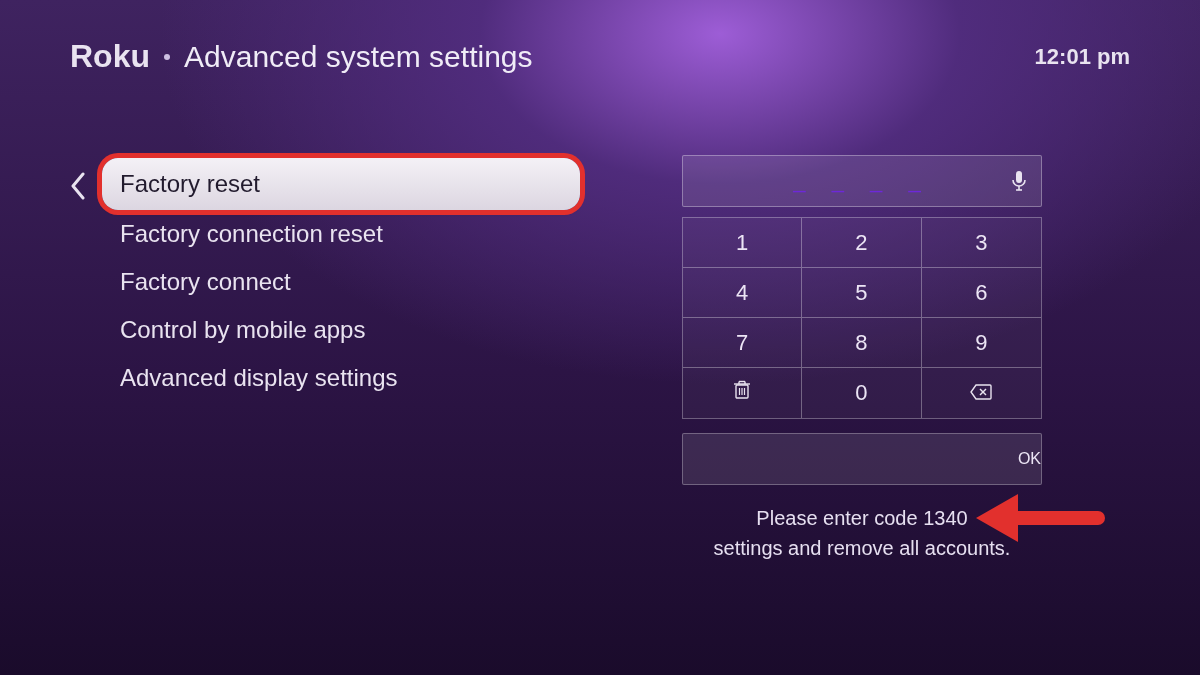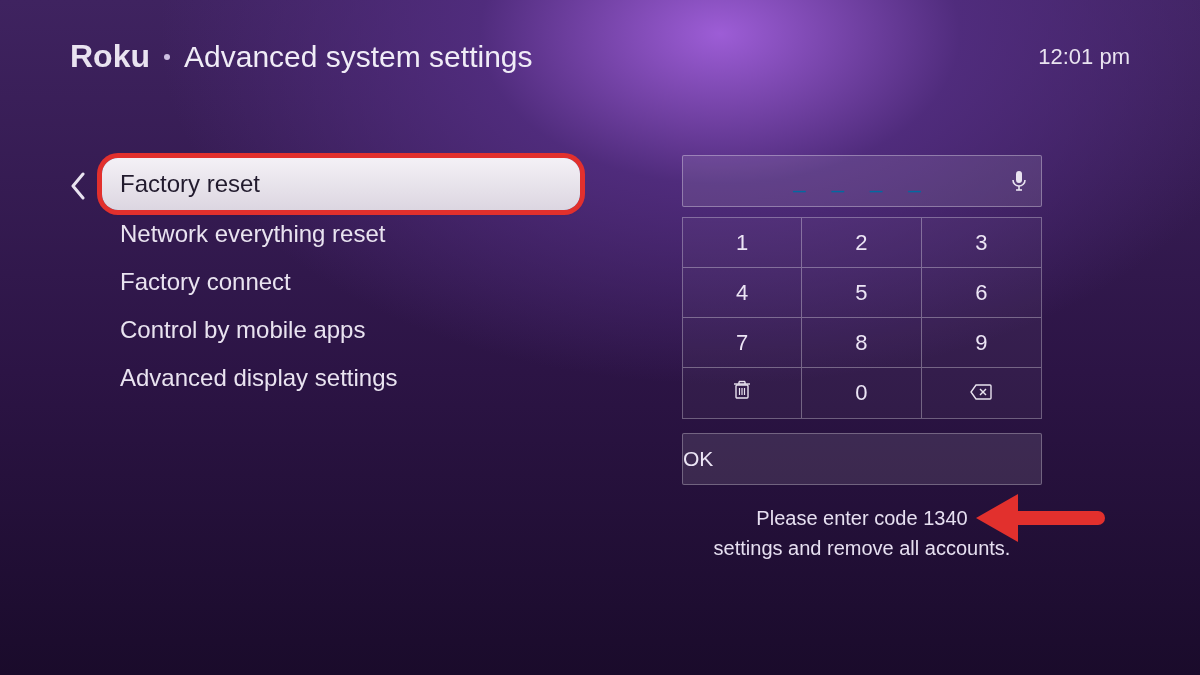--- a/index.html
+++ b/index.html
@@ -9,21 +9,21 @@
       linear-gradient(180deg,#3f2360 0%, #2c1445 55%, #1a0b2b 100%);
     color:#e9e3f0;
     position:relative;
   }
 
   
   .topbar{position:absolute;top:38px;left:70px;right:70px;display:flex;align-items:center;}
   .logo{font-weight:900;font-size:32px;letter-spacing:0px;font-family:Arial Black,Arial,sans-serif;}
   .dot{width:6px;height:6px;border-radius:50%;background:#cdbfe2;margin:0 14px;display:inline-block;}
   .page-title{font-size:30px;font-weight:400;color:#f0ecf7;}
-  .clock{margin-left:auto;font-size:22px;color:#e9e3f0;}
+  .clock{margin-left:auto;font-size:22px;color:#e9e3f0;font-weight:bold;}
 
   
   .left{position:absolute;top:158px;left:70px;width:520px;}
   .back-chevron{position:absolute;left:0;top:14px;width:16px;height:28px;}
   .back-chevron svg{display:block;}
   .menu-item{font-size:24px;color:#e9e3f0;padding:10px 0 10px 50px;line-height:28px;}
   .menu-item.hl{
     position:relative;
     background:linear-gradient(180deg,#f4f1f6 0%,#dcd6e1 100%);
     color:#221b2e;
@@ -35,40 +35,40 @@
   }
 
   
   .right{position:absolute;top:155px;left:682px;width:360px;}
   .code-display{
     height:50px;border:1px solid rgba(255,255,255,.32);
     background:rgba(255,255,255,.10);
     border-radius:2px;display:flex;align-items:center;justify-content:center;
     position:relative;
   }
-  .dashes{letter-spacing:10px;font-size:22px;color:#0369a1;}
+  .dashes{letter-spacing:10px;font-size:22px;color:#6d28d9;}
   .mic{position:absolute;right:14px;top:50%;transform:translateY(-50%);}
   .mic svg{display:block;}
 
   .keypad{margin-top:10px;display:grid;grid-template-columns:repeat(3,1fr);grid-auto-rows:50px;gap:0;border:1px solid rgba(255,255,255,.32);}
   .key{
     display:flex;align-items:center;justify-content:center;
     font-size:22px;color:#ece5f5;
     border-right:1px solid rgba(255,255,255,.32);
     border-bottom:1px solid rgba(255,255,255,.32);
     background:rgba(255,255,255,.04);
     cursor:pointer;
   }
   .key:nth-child(3n){border-right:none;}
   .key.last-row{border-bottom:none;}
 
   .ok-btn{
     margin-top:14px;height:50px;border:1px solid rgba(255,255,255,.28);
-    background:rgba(255,255,255,.10);display:flex;align-items:center;justify-content:flex-start;
-    font-size:21px;color:#ece5f5;cursor:pointer;border-radius:2px;
+    background:rgba(255,255,255,.10);display:flex;align-items:center;justify-content:flex-end;
+    font-size:16px;color:#ece5f5;cursor:pointer;border-radius:2px;
   }
 
   .instruction{margin-top:18px;text-align:center;font-size:20px;line-height:30px;color:#e6dff0;}
 
   
   .arrow-annot{position:absolute;left:968px;top:478px;width:140px;height:80px;}
   .arrow-annot svg{display:block;}
 
   .icon-svg{fill:#e9e3f0;}
 </style>
@@ -85,21 +85,21 @@
 <div class="left">
   <span class="back-chevron">
     <svg width="16" height="28" viewBox="0 0 16 28">
         <path d="M13 2 L3 14 L13 26" stroke="#e9e3f0" stroke-width="3" fill="none" stroke-linecap="round" stroke-linejoin="round"></path>
       </svg>
   </span>
   <div class="menu-item hl">
     <span>Factory reset</span>
   </div>
   <div class="menu-item">
-    <span>Network everything reset</span>
+    <span>Factory connection reset</span>
   </div>
   <div class="menu-item">
     <span>Factory connect</span>
   </div>
   <div class="menu-item">
     <span>Control by mobile apps</span>
   </div>
   <div class="menu-item">
     <span>Advanced display settings</span>
   </div>

